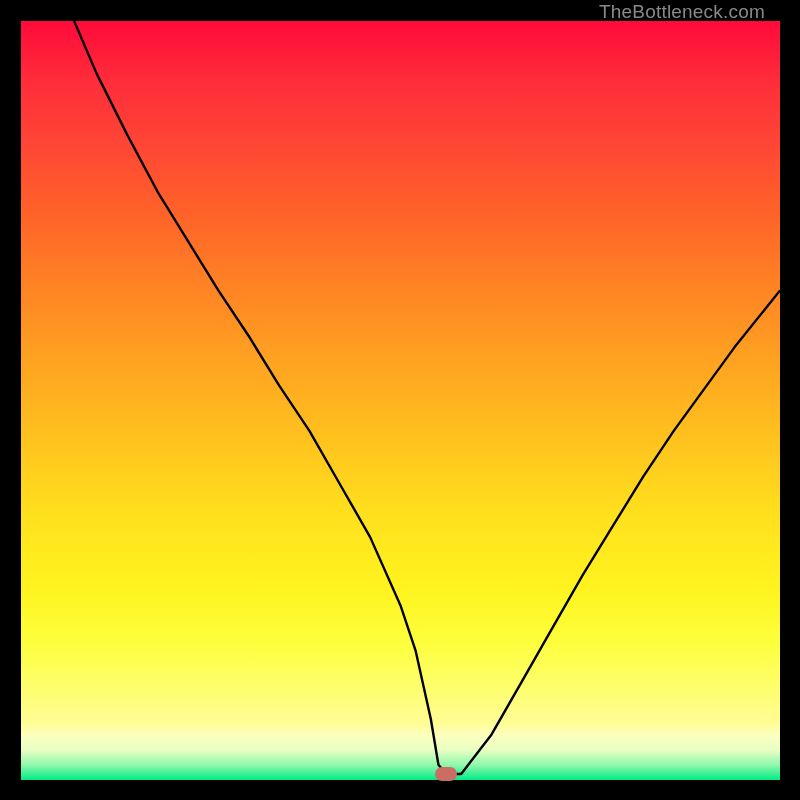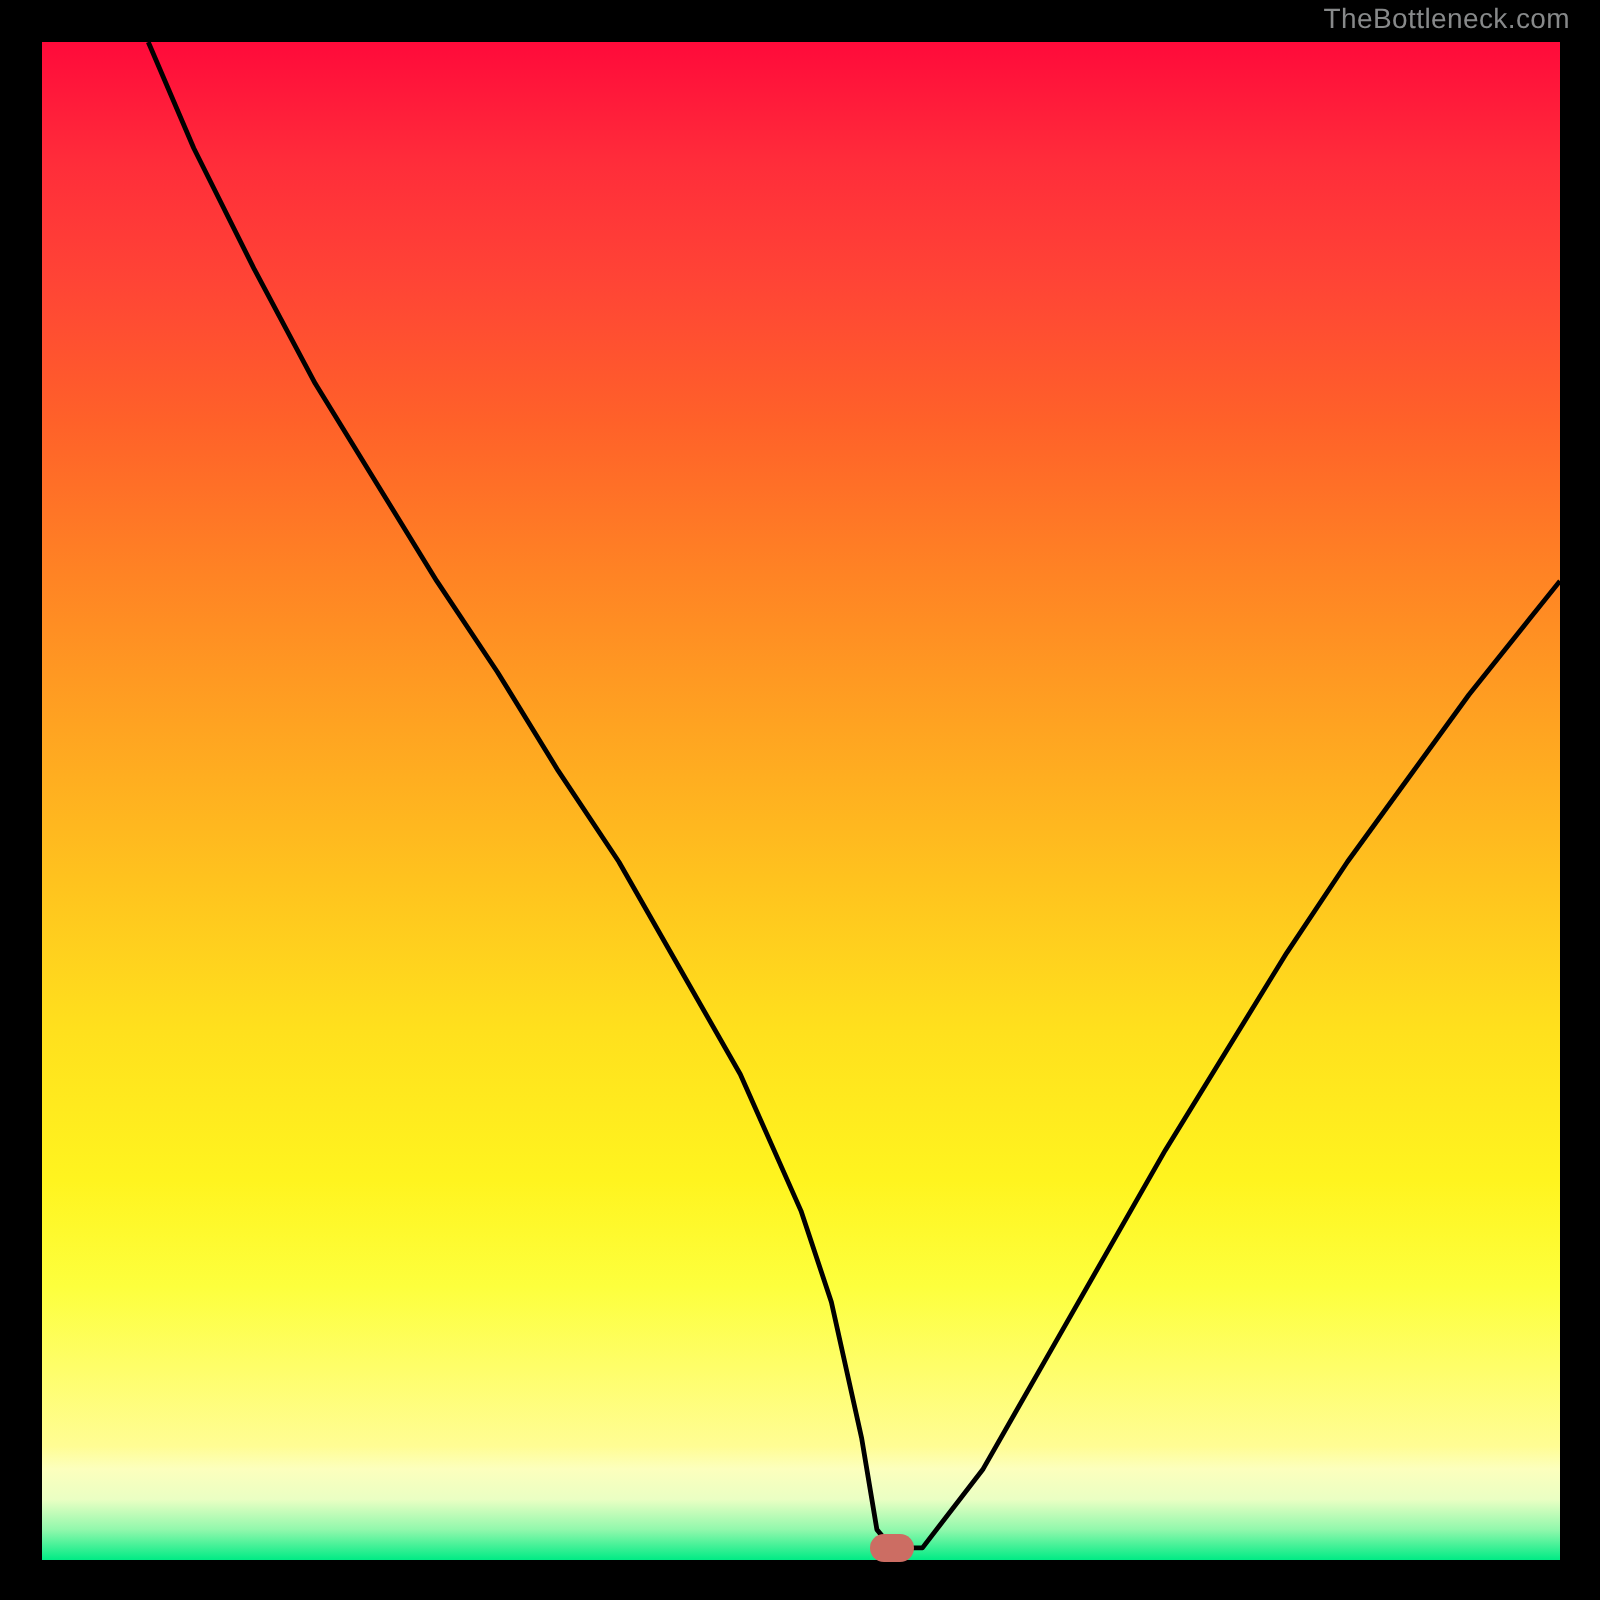--- a/index.html
+++ b/index.html
@@ -51,23 +51,23 @@
     position: absolute;
     width: 22px;
     height: 14px;
     background: #cc6d63;
     border-radius: 7px;
     transform: translate(-50%, -50%);
   }
   .attribution {
     position: absolute;
     top: 1px;
-    right: 15px;
+    right: 35px;
     font-family: Arial, Helvetica, sans-serif;
-    font-size: 14px;
+    font-size: 19px;
     color: #87898a;
     letter-spacing: 0.2px;
   }
 </style>
 </head>
 <body>
 
 <div class="chart-container">
   <div class="plot-area">
     <svg class="curve-svg" viewBox="0 0 100 100" preserveAspectRatio="none">

